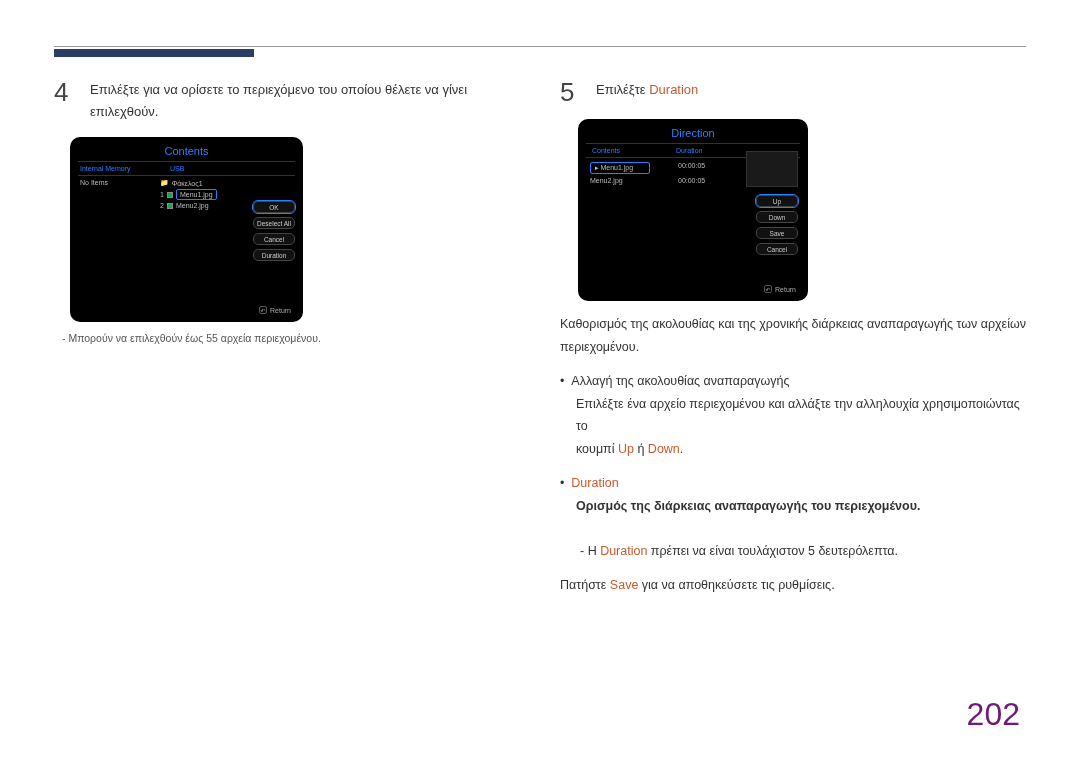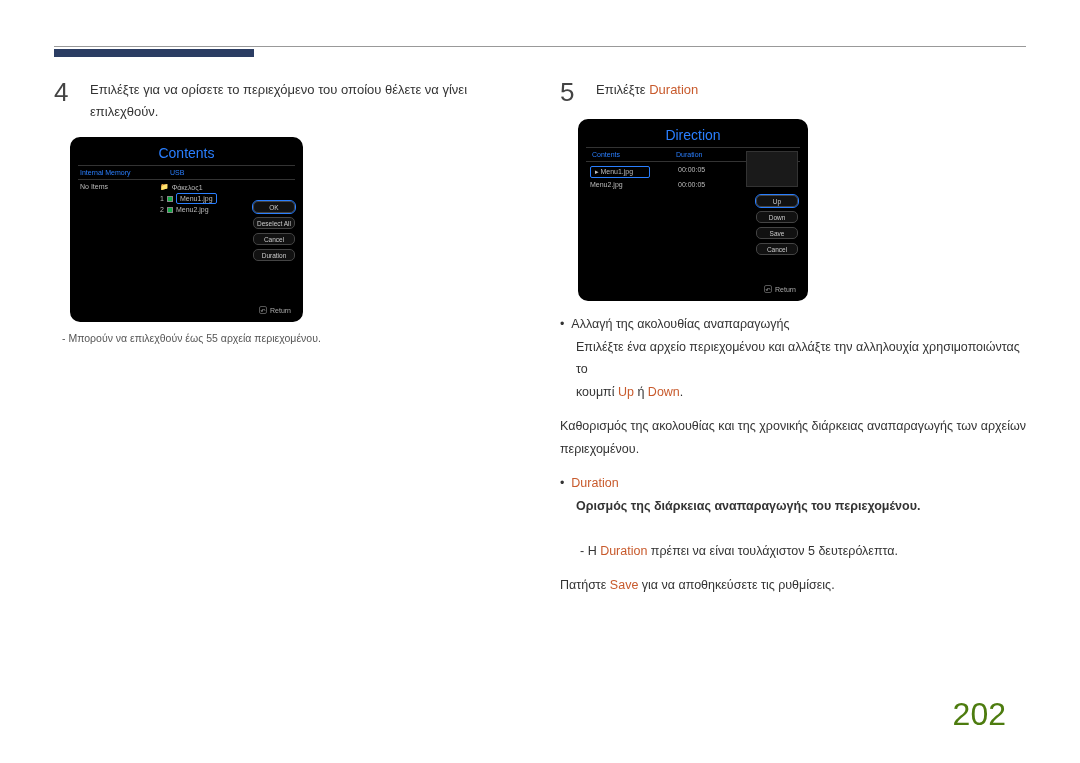--- a/index.html
+++ b/index.html
@@ -11,26 +11,26 @@
   .col { flex: 1; min-width: 0; }
   .step { display: flex; gap: 12px; align-items: flex-start; margin-bottom: 14px; }
   .step-num { font-size: 26px; font-weight: 300; color: #444; width: 24px; flex-shrink: 0; line-height: 1; }
   .step-text { font-size: 13px; line-height: 1.7; color: #333; }
   .highlight { color: #c85a2c; }
   .note { font-size: 10.5px; color: #555; margin-top: 10px; margin-left: 8px; }
   .note::before { content: "- "; }
   .body-text { font-size: 12.5px; line-height: 1.8; color: #333; margin-top: 12px; }
   .bullet { margin-left: 20px; }
   .bullet::before { content: "- "; margin-left: -14px; }
-  .page-num { position: absolute; right: 74px; bottom: 30px; font-size: 32px; color: #4d7c0f; font-weight: 300; }
+  .page-num { position: absolute; right: 60px; bottom: 30px; font-size: 32px; color: #701a75; font-weight: 300; }
 
   
   .device { width: 230px; height: 190px; border: 2.5px solid #000; border-radius: 10px; background: #000; margin: 8px 0 8px 18px; position: relative; overflow: hidden; }
   .device.large { width: 233px; height: 185px; margin-left: 16px; }
-  .dev-title { text-align: center; color: #2a7fff; font-size: 14px; padding: 6px 0 4px; }
+  .dev-title { text-align: center; color: #2a7fff; font-size: 11px; padding: 6px 0 4px; }
   .dev-divider { border-top: 1px solid #333; margin: 0 6px; }
   .dev-headers { display: flex; color: #2a7fff; font-size: 7px; padding: 3px 8px; gap: 20px; }
   .dev-headers span { flex: 0 0 auto; }
   .dev-body { display: flex; font-size: 7px; color: #bbb; padding: 2px 8px; gap: 10px; }
   .dev-colA { width: 70px; }
   .dev-colB { flex: 1; }
   .dev-item { padding: 1px 0; display:flex; align-items:center; gap:3px;}
   .sel-item { border: 1px solid #2a7fff; border-radius: 2px; padding: 1px 3px; display:inline-flex; align-items:center; gap:3px; font-size:7px; color:#bbb; }
   .chk { width:6px; height:6px; border:0.5px solid #888; display:inline-block; background:#1a4; }
   .btn-stack { position: absolute; right: 6px; top: 62px; display:flex; flex-direction:column; gap:4px; }
@@ -144,29 +144,29 @@
           <div class="dev-btn">Down</div>
           <div class="dev-btn">Save</div>
           <div class="dev-btn">Cancel</div>
         </div>
         <div class="return-row">
           <span class="ret-icon">↶</span>
           <span>Return</span>
         </div>
       </div>
 
+      <div class="body-text">Καθορισμός της ακολουθίας και της χρονικής διάρκειας αναπαραγωγής των αρχείων περιεχομένου.</div>
+
       <div class="body-text">
         <span>•</span>&nbsp;&nbsp;<span>Αλλαγή της ακολουθίας αναπαραγωγής</span><br>
         <span style="margin-left:16px; display:inline-block;">
           <span>Επιλέξτε ένα αρχείο περιεχομένου και αλλάξτε την αλληλουχία χρησιμοποιώντας το</span><br>
           <span>κουμπί </span><span class="highlight">Up</span><span> ή </span><span class="highlight">Down</span><span>.</span>
         </span>
       </div>
-
-      <div class="body-text">Καθορισμός της ακολουθίας και της χρονικής διάρκειας αναπαραγωγής των αρχείων περιεχομένου.</div>
 
       <div class="body-text">
         <span>•</span>&nbsp;&nbsp;<span class="highlight">Duration</span><br>
         <span style="margin-left:16px; display:inline-block;font-weight:bold;">Ορισμός της διάρκειας αναπαραγωγής του περιεχομένου.</span><br>
         <br>
         <span class="bullet" style="margin-left:34px; display:inline-block;">
           <span>Η </span><span class="highlight">Duration</span><span> πρέπει να είναι τουλάχιστον 5 δευτερόλεπτα.</span>
         </span>
       </div>
 

